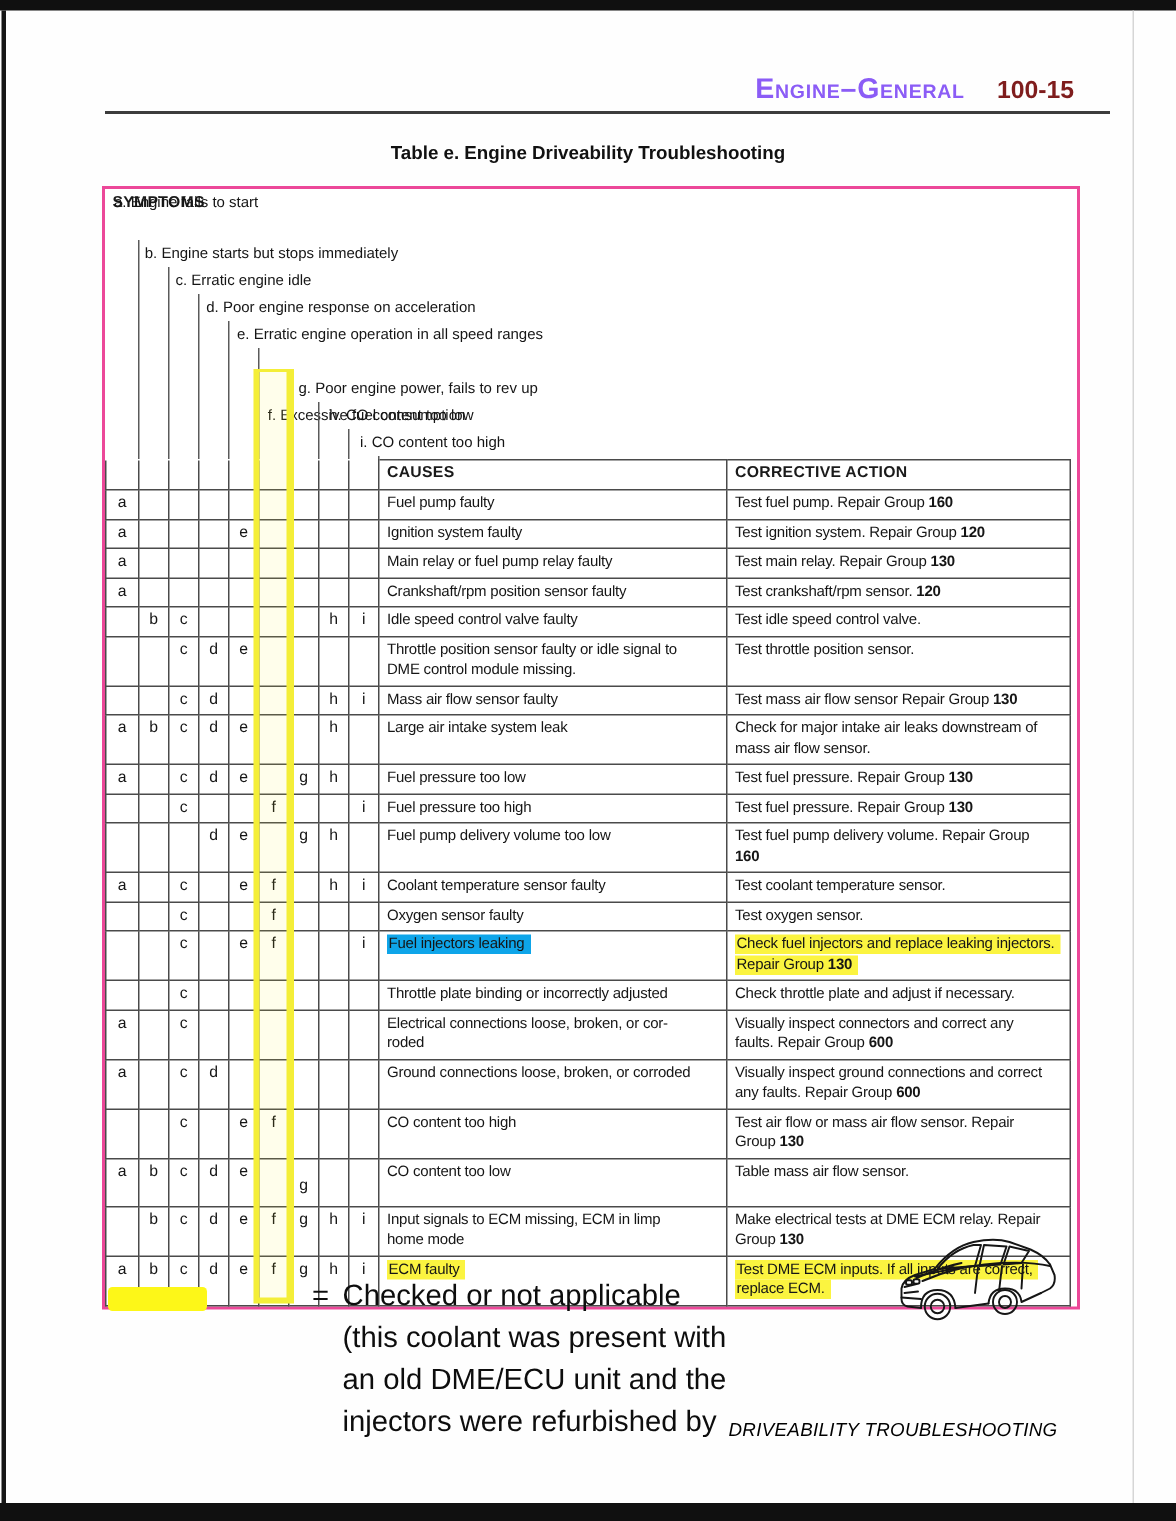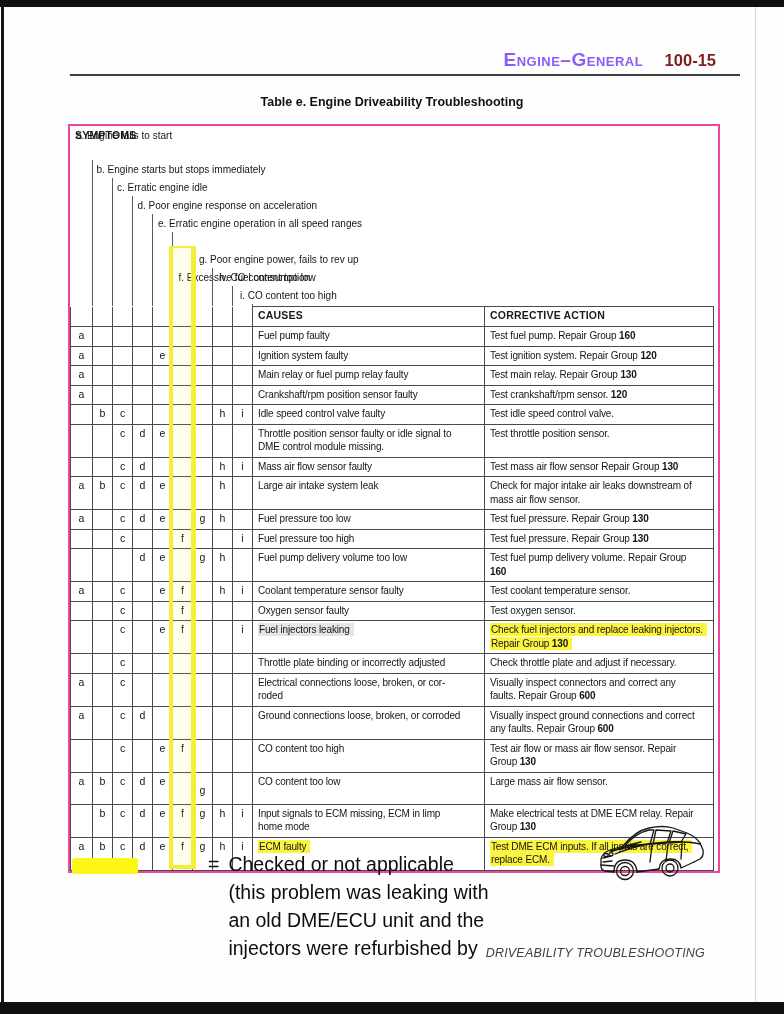--- a/index.html
+++ b/index.html
@@ -40,21 +40,21 @@
         border-style:solid;border-width:2px 5px 4px 4px;
         background:rgba(252,246,60,0.10);}
   
   .swatch{position:absolute;left:72px;top:858px;width:66px;height:16px;border-radius:3px;}
   .legend-text{position:absolute;left:208px;top:850px;display:flex;font-size:19.5px;color:#0d0d0d;}
   .eq{margin-right:9px;line-height:28px;}
   .legend-lines div{line-height:28px;white-space:nowrap;}
   
   .car{position:absolute;left:597px;top:818px;}
   .caption{position:absolute;right:79px;top:946px;font-style:italic;font-size:12.5px;
-           letter-spacing:.2px;color:#404040;white-space:nowrap;}
+           letter-spacing:.2px;color:#000000;white-space:nowrap;}
 </style>
 </head>
 <body>
 
 <div class="page">
 
   <div class="bar-top"></div>
   <div class="bar-bottom"></div>
   <div class="edge-left"></div>
   <div class="edge-faint"></div>
@@ -347,21 +347,21 @@
             <td class="sym-cell"></td>
             <td class="sym-cell"></td>
             <td class="sym-cell">c</td>
             <td class="sym-cell"></td>
             <td class="sym-cell">e</td>
             <td class="sym-cell">f</td>
             <td class="sym-cell"></td>
             <td class="sym-cell"></td>
             <td class="sym-cell">i</td>
             <td class="cause-cell">
-              <div class="line"><span class="hl" style="background:#e5e5e5">Fuel injectors leaking</span></div>
+              <div class="line"><span class="hl" style="background:#0ea5e9">Fuel injectors leaking</span></div>
             </td>
             <td class="action-cell">
               <div class="line"><span class="hl" style="background:#fbf440">Check fuel injectors and replace leaking injectors.</span></div>
               <div class="line"><span class="hl" style="background:#fbf440">Repair Group <b>130</b></span></div>
             </td>
           </tr>
           <tr>
             <td class="sym-cell"></td>
             <td class="sym-cell"></td>
             <td class="sym-cell">c</td>
@@ -440,21 +440,21 @@
             <td class="sym-cell">d</td>
             <td class="sym-cell">e</td>
             <td class="sym-cell"></td>
             <td class="sym-cell"><span class="offset">g</span></td>
             <td class="sym-cell"></td>
             <td class="sym-cell"></td>
             <td class="cause-cell">
               <div class="line">CO content too low</div>
             </td>
             <td class="action-cell">
-              <div class="line">Large mass air flow sensor.</div>
+              <div class="line">Table mass air flow sensor.</div>
             </td>
           </tr>
           <tr>
             <td class="sym-cell"></td>
             <td class="sym-cell">b</td>
             <td class="sym-cell">c</td>
             <td class="sym-cell">d</td>
             <td class="sym-cell">e</td>
             <td class="sym-cell">f</td>
             <td class="sym-cell">g</td>
@@ -490,21 +490,21 @@
         </tbody>
     </table>
     <div class="ycol" style="left: 99px; width: 18px; top: 120px; bottom: 2px; border-color: rgb(244, 238, 56);"></div>
   </div>
 
   <div class="swatch" style="background: rgb(253, 247, 24);"></div>
   <div class="legend-text">
     <span class="eq">=</span>
     <div class="legend-lines" id="legend-lines">
         <div>Checked or not applicable</div>
-        <div>(this problem was leaking with</div>
+        <div>(this coolant was present with</div>
         <div>an old DME/ECU unit and the</div>
         <div>injectors were refurbished by</div>
       </div>
   </div>
 
   <svg class="car" width="114" height="68" viewBox="0 0 114 68">
     <g fill="none" stroke="#161616" stroke-width="1.3" stroke-linecap="round" stroke-linejoin="round">
 
       <path d="M26 28 Q38 13 52 10 Q66 7 76 10 L90 15 Q99 19 103 25"></path>
 

